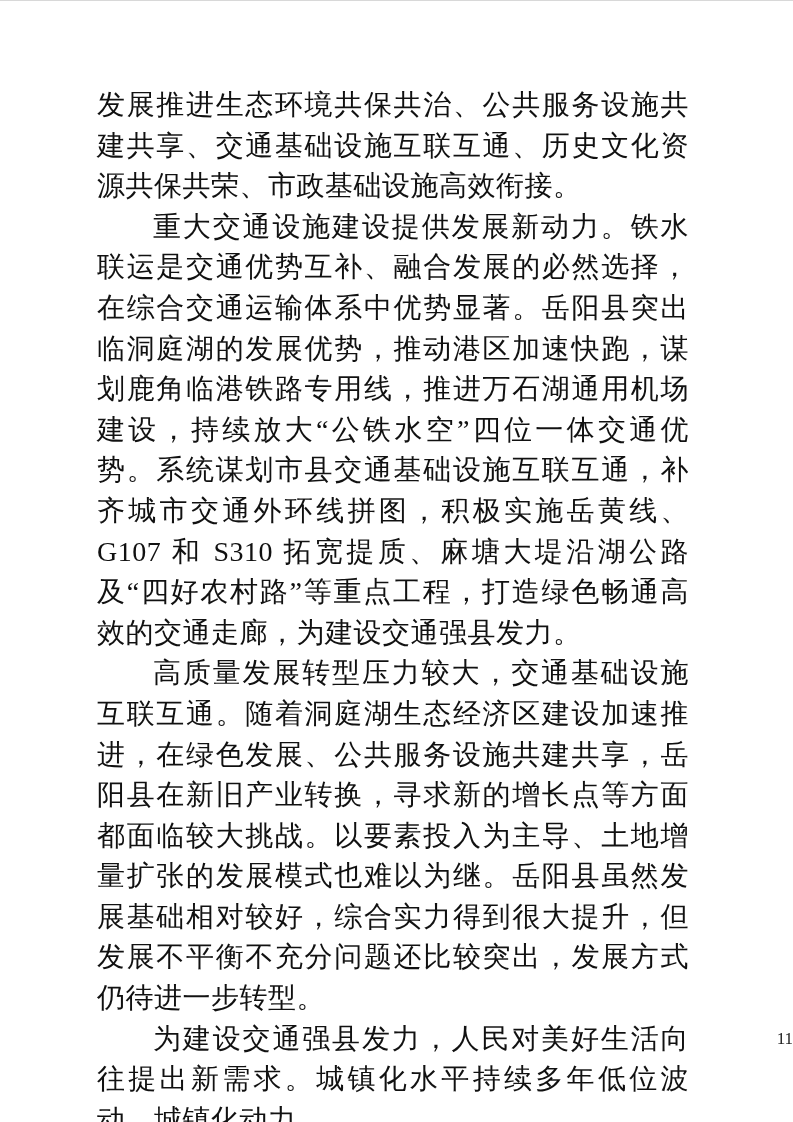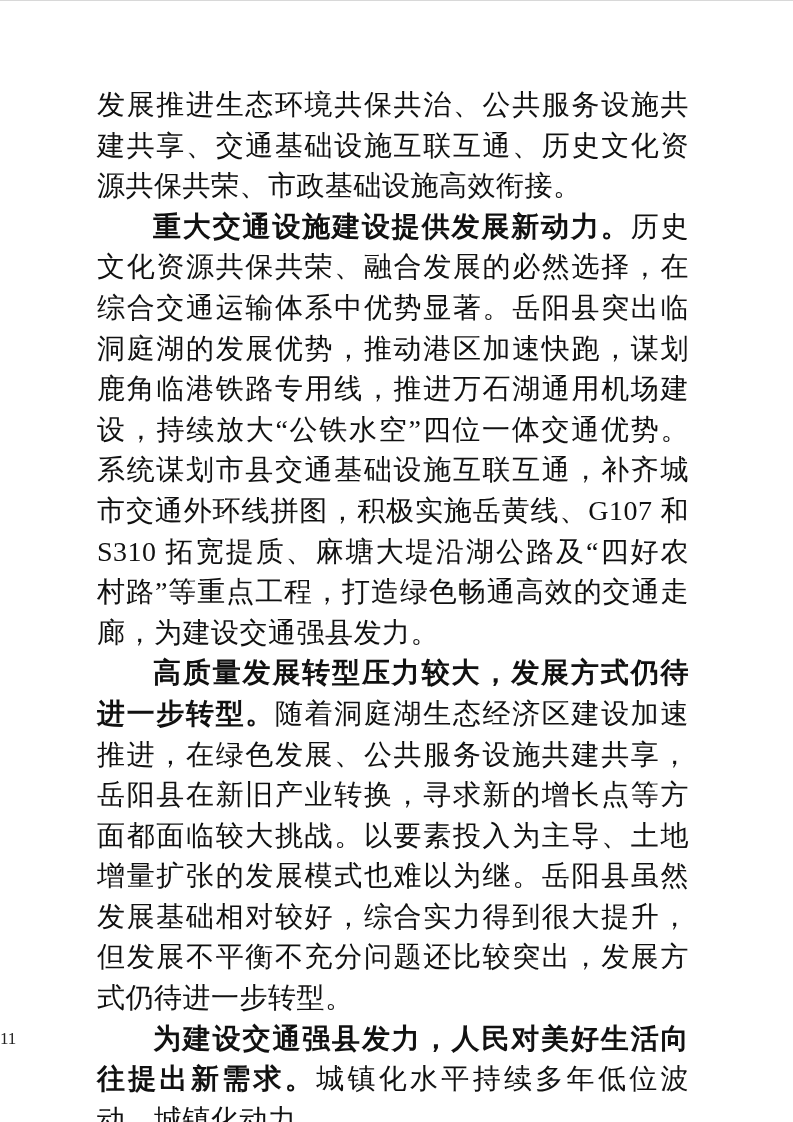--- a/index.html
+++ b/index.html
@@ -33,44 +33,44 @@
   }
   .para {
     margin: 0;
     padding: 0;
     text-indent: 2em;
   }
   .para.continuation {
     text-indent: 0;
   }
   .para .lead {
-    font-weight: 700;
+    font-weight: 400;
   }
   .footer {
     position: absolute;
     left: 0;
     top: 1028px;
     width: 793px;
-    text-align: left;
+    text-align: right;
     font-size: 17px;
     color: #222222;
   }
 </style>
 </head>
 <body>
 
 <div class="page">
 
   <div class="text-block">
 
     <p class="para continuation"><span class="lead"></span><span>发展推进生态环境共保共治、公共服务设施共建共享、交通基础设施互联互通、历史文化资源共保共荣、市政基础设施高效衔接。</span></p>
 
-    <p class="para"><span class="lead">重大交通设施建设提供发展新动力。</span><span>历史文化资源共保共荣、融合发展的必然选择，在综合交通运输体系中优势显著。岳阳县突出临洞庭湖的发展优势，推动港区加速快跑，谋划鹿角临港铁路专用线，推进万石湖通用机场建设，持续放大“公铁水空”四位一体交通优势。系统谋划市县交通基础设施互联互通，补齐城市交通外环线拼图，积极实施岳黄线、G107 和 S310 拓宽提质、麻塘大堤沿湖公路及“四好农村路”等重点工程，打造绿色畅通高效的交通走廊，为建设交通强县发力。</span></p>
+    <p class="para"><span class="lead">重大交通设施建设提供发展新动力。</span><span>铁水联运是交通优势互补、融合发展的必然选择，在综合交通运输体系中优势显著。岳阳县突出临洞庭湖的发展优势，推动港区加速快跑，谋划鹿角临港铁路专用线，推进万石湖通用机场建设，持续放大“公铁水空”四位一体交通优势。系统谋划市县交通基础设施互联互通，补齐城市交通外环线拼图，积极实施岳黄线、G107 和 S310 拓宽提质、麻塘大堤沿湖公路及“四好农村路”等重点工程，打造绿色畅通高效的交通走廊，为建设交通强县发力。</span></p>
 
-    <p class="para"><span class="lead">高质量发展转型压力较大，发展方式仍待进一步转型。</span><span>随着洞庭湖生态经济区建设加速推进，在绿色发展、公共服务设施共建共享，岳阳县在新旧产业转换，寻求新的增长点等方面都面临较大挑战。以要素投入为主导、土地增量扩张的发展模式也难以为继。岳阳县虽然发展基础相对较好，综合实力得到很大提升，但发展不平衡不充分问题还比较突出，发展方式仍待进一步转型。</span></p>
+    <p class="para"><span class="lead">高质量发展转型压力较大，交通基础设施互联互通。</span><span>随着洞庭湖生态经济区建设加速推进，在绿色发展、公共服务设施共建共享，岳阳县在新旧产业转换，寻求新的增长点等方面都面临较大挑战。以要素投入为主导、土地增量扩张的发展模式也难以为继。岳阳县虽然发展基础相对较好，综合实力得到很大提升，但发展不平衡不充分问题还比较突出，发展方式仍待进一步转型。</span></p>
 
     <p class="para"><span class="lead">为建设交通强县发力，人民对美好生活向往提出新需求。</span><span>城镇化水平持续多年低位波动，城镇化动力</span></p>
 
   </div>
 
   <div class="footer">11</div>
 
 </div>
 
 </body></html>

